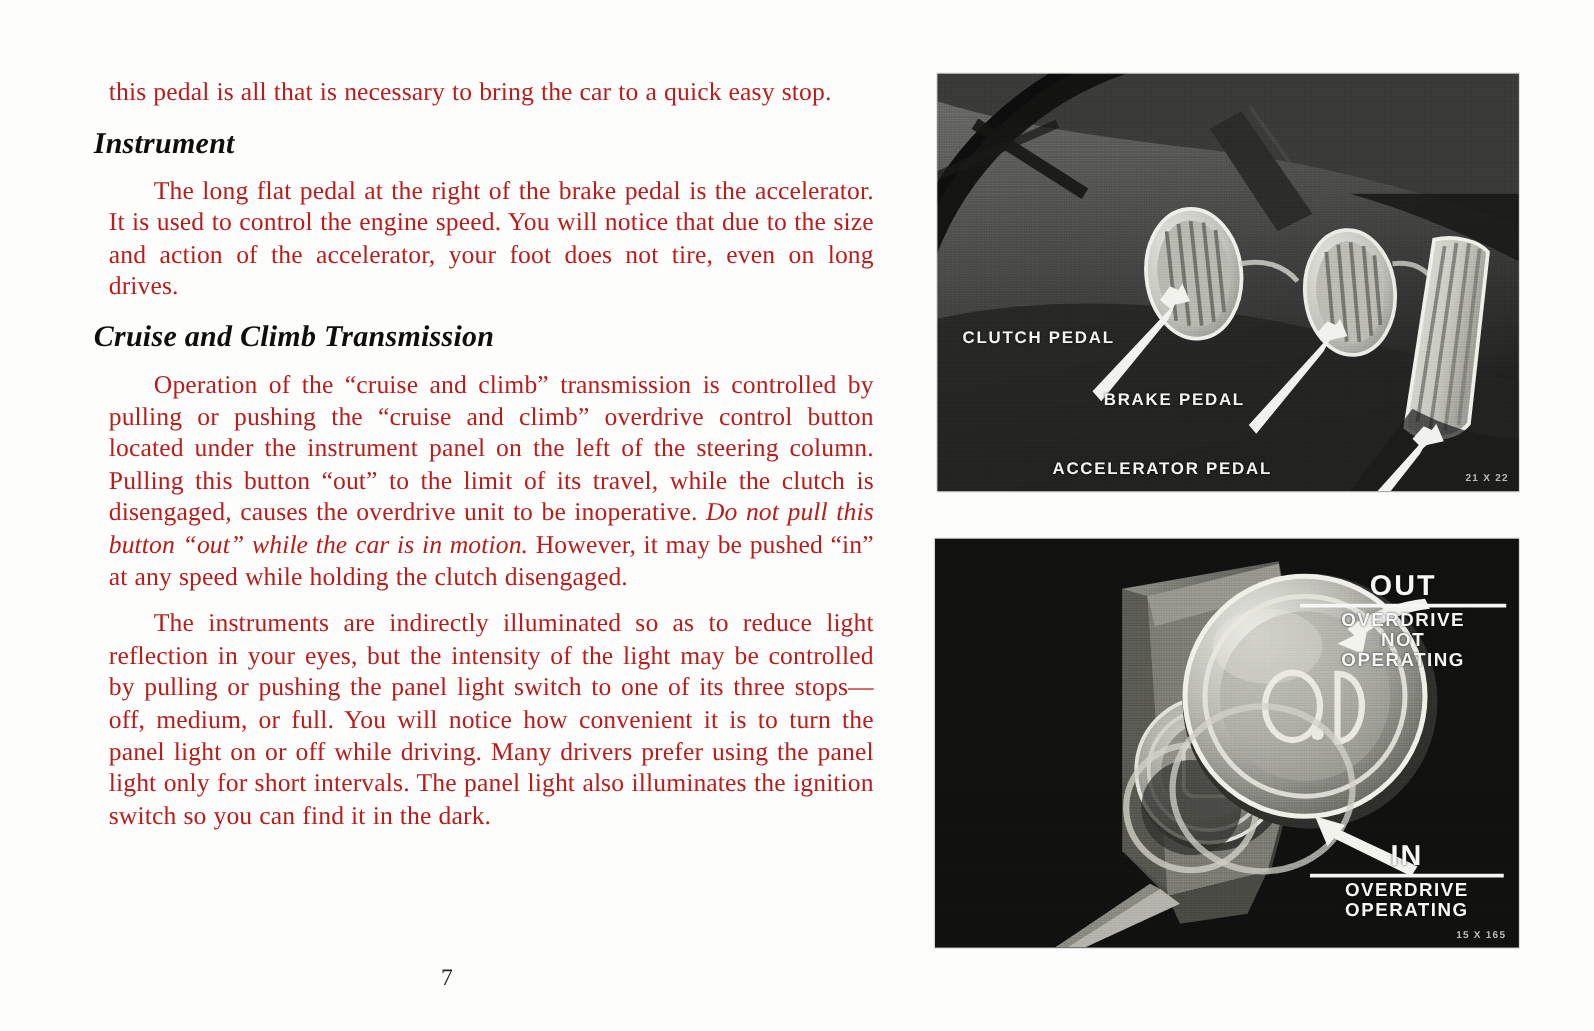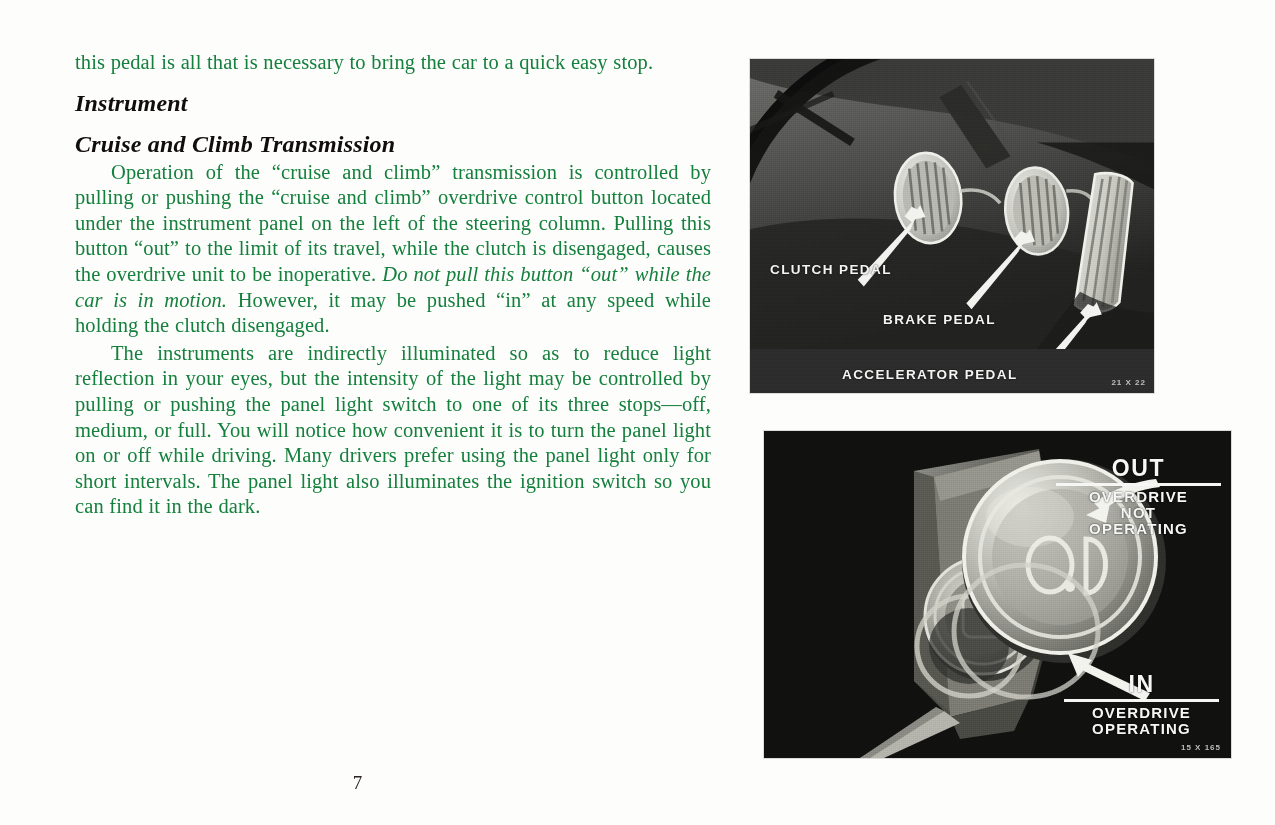--- a/index.html
+++ b/index.html
@@ -21,23 +21,23 @@
     position: absolute;
     left: 75px;
     top: 50px;
     width: 636px;
   }
 
   .body-par {
     font-family: "Liberation Serif", serif;
     font-size: 20.5px;
     line-height: 25.6px;
-    color: #15803d;
+    color: #b91c1c;
     text-align: justify;
-    margin: 0;
+    margin: 12px;
     letter-spacing: 0.1px;
     word-spacing: 0.4px;
   }
   .body-par.indent { text-indent: 36px; }
   .body-par.no-just { text-align: left; }
 
   .sec-head {
     font-family: "Liberation Serif", serif;
     font-style: italic;
     font-weight: bold;
@@ -79,26 +79,26 @@
   
   .photo {
     position: absolute;
     overflow: hidden;
     background: #2c2c2c;
     box-shadow: 0 0 0 1px rgba(120,120,120,0.25);
   }
   #photo-pedals {
     left: 750px;
     top: 59px;
-    width: 404px;
+    width: 465px;
     height: 334px;
     text-decoration: underline;
   }
   #photo-overdrive {
-    left: 764px;
+    left: 748px;
     top: 431px;
     width: 467px;
     height: 327px;
   }
 
   .photo-inner {
     position: absolute;
     inset: 0;
   }
 
@@ -159,20 +159,21 @@
 </style>
 </head>
 <body>
 
 <div id="text-column">
 
   <p class="body-par no-just">this pedal is all that is necessary to bring the car to a quick easy stop.</p>
 
   <h2 class="sec-head">Instrument</h2>
 
+  <p class="body-par indent">The long flat pedal at the right of the brake pedal is the accelerator.  It is used to control the engine speed.  You will notice that due to the size and action of the accelerator, your foot does not tire, even on long drives.</p>
 
   <h2 class="sec-head">Cruise and Climb Transmission</h2>
 
   <p class="body-par indent">
     <span>Operation of the “cruise and climb” transmission is controlled by pulling or pushing the “cruise and climb” overdrive control button located under the instrument panel on the left of the steering column.  Pulling this button “out” to the limit of its travel, while the clutch is disengaged, causes the overdrive unit to be inoperative.  </span><em class="emph">Do not pull this button “out” while the car is in motion.</em><span>  However, it may be pushed “in” at any speed while holding the clutch disengaged.</span>
   </p>
 
 
 
   <p class="body-par indent par-gap-sm">The instruments are indirectly illuminated so as to reduce light reflection in your eyes, but the intensity of the light may be controlled by pulling or pushing the panel light switch to one of its three stops—off, medium, or full. You will notice how convenient it is to turn the panel light on or off while driving. Many drivers prefer using the panel light only for short intervals. The panel light also illuminates the ignition switch so you can find it in the dark.</p>

